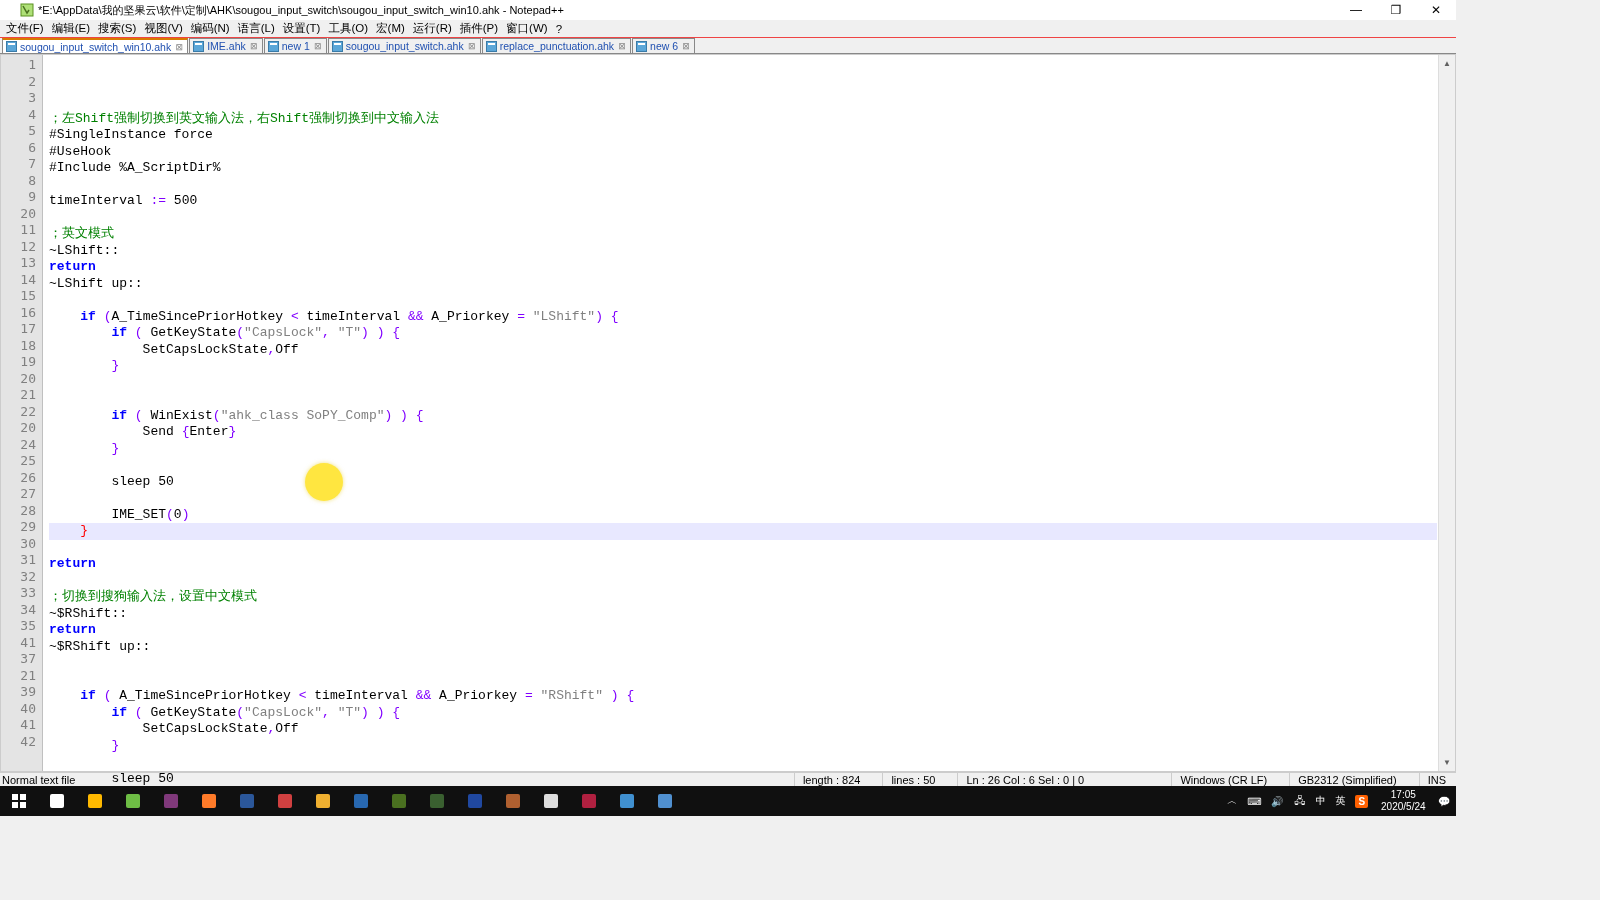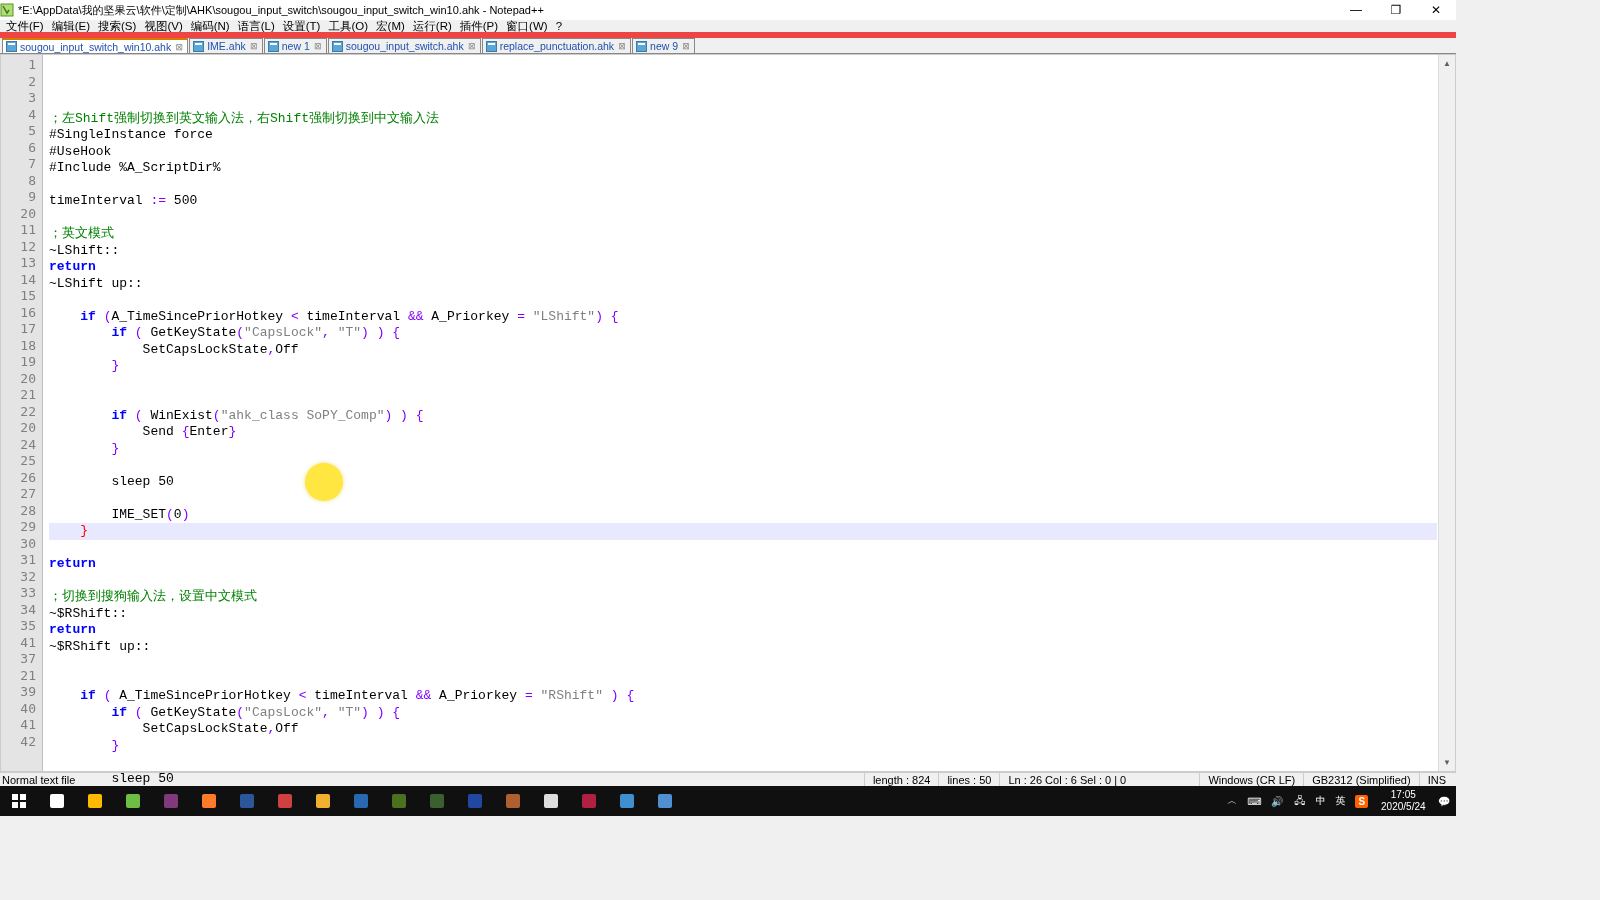--- a/index.html
+++ b/index.html
@@ -1,22 +1,22 @@
 <!DOCTYPE html>
 <html><head>
 <meta charset="utf-8">
 <style>
 * { margin: 0; padding: 0; box-sizing: border-box; }
 body { font-family: "Microsoft YaHei", "Segoe UI", sans-serif; font-size: 12px; background: #f0f0f0; overflow: hidden; width: 1456px; height: 816px; position: relative; }
-.titlebar { height: 20px; background: #fff; display: flex; align-items: center; padding-left: 0; }
+.titlebar { height: 20px; background: #fff; display: flex; align-items: center; padding-left: 20px; }
 .titlebar-icon { width: 14px; height: 14px; margin-right: 4px; display: inline-flex; align-items: center; justify-content: center; }
 .titlebar-text { flex: 1; font-size: 11px; color: #000; }
 .winbtns { display: flex; }
 .winbtn { width: 40px; height: 20px; display: flex; align-items: center; justify-content: center; font-size: 12px; cursor: pointer; }
-.menubar { height: 18px; background: #f0f0f0; display: flex; align-items: center; padding-left: 2px; border-bottom: 6px solid #ef4444; }
+.menubar { height: 18px; background: #f0f0f0; display: flex; align-items: center; padding-left: 2px; border-bottom: 1px solid #ef4444; }
 .menuitem { padding: 0 4px; font-size: 11.5px; cursor: pointer; }
 .tabbar { height: 16px; background: #f0f0f0; display: flex; padding-left: 2px; border-bottom: 1px solid #888; }
 .tab { height: 15px; border: 1px solid #888; border-bottom: none; background: #f0f0f0; display: flex; align-items: center; padding: 0 3px; margin-right: 1px; font-size: 10.5px; cursor: pointer; position: relative; }
 .tab.active { background: #fff; border-top: 2px solid #d87a00; }
 .tab-icon { width: 11px; height: 11px; background: #5ba6d8; margin-right: 3px; border: 1px solid #3a7ba8; position: relative; }
 .tab-icon::after { content: ""; position: absolute; top: 1px; left: 1px; right: 1px; height: 2px; background: #fff; }
 .tab-close { width: 10px; height: 10px; margin-left: 3px; font-size: 9px; color: #888; display: flex; align-items: center; justify-content: center; }
 .tab-name { color: #2050b0; }
 .editor { position: absolute; top: 54px; bottom: 44px; left: 0; right: 0; background: #fff; display: flex; border: 1px solid #ccc; }
 .gutter { width: 42px; background: #e4e4e4; border-right: 1px solid #c0c0c0; text-align: right; padding-right: 6px; font-family: Consolas, monospace; font-size: 13px; color: #808080; line-height: 16.5px; padding-top: 2px; }
@@ -29,21 +29,21 @@
 .hl-string { color: #808080; }
 .hl-normal { color: #000; }
 .hl-func { color: #000; margin-top: 22px; }
 .hl-brace { color: #8000FF; }
 .hl-special { color: #FF0000; }
 .hl-current-line { background: #e8e8ff; position: absolute; left: 0; right: 18px; height: 16.5px; z-index: 0; }
 .codeline > span { position: relative; z-index: 1; }
 .cursor-mark { position: absolute; width: 38px; height: 38px; background: #ffe640; border-radius: 50%; z-index: 5; box-shadow: 0 0 4px rgba(230,200,0,0.5); }
 .vscroll { position: absolute; right: 0; top: 0; bottom: 0; width: 17px; background: #f0f0f0; border-left: 1px solid #ddd; }
 .vscroll-btn { height: 17px; background: #f0f0f0; display: flex; align-items: center; justify-content: center; font-size: 8px; color: #606060; }
-.statusbar { position: absolute; bottom: 30px; left: 0; right: 0; height: 14px; background: #f0f0f0; border-top: 1px solid #ccc; display: flex; align-items: center; font-size: 11px; padding: 0 2px; }
+.statusbar { position: absolute; bottom: 30px; left: 0; right: 0; height: 14px; background: #f0f0f0; border-top: 1px solid #ccc; display: flex; align-items: center; font-size: 11px; padding: 0 2px; gap: 14px; }
 .statusbar .sb-left { flex: 1; }
 .statusbar .sb-cell { padding: 0 8px; border-left: 1px solid #ccc; height: 100%; display: flex; align-items: center; }
 .taskbar { position: absolute; bottom: 0; left: 0; right: 0; height: 30px; background: #101010; display: flex; align-items: center; }
 .taskbar-icon { width: 38px; height: 30px; display: flex; align-items: center; justify-content: center; color: #fff; cursor: pointer; }
 .tb-app { width: 14px; height: 14px; border-radius: 2px; }
 .tray { margin-left: auto; display: flex; align-items: center; color: #fff; font-size: 10px; }
 .tray-icon { padding: 0 5px; height: 30px; display: flex; align-items: center; cursor: pointer; }
 .clock { padding: 0 8px; text-align: center; line-height: 12px; font-size: 10px; }
 </style>
 </head>
@@ -101,21 +101,21 @@
       <span class="tab-name">sougou_input_switch.ahk</span>
       <span class="tab-close">⊠</span>
     </div>
     <div class="tab">
       <span class="tab-icon"></span>
       <span class="tab-name">replace_punctuation.ahk</span>
       <span class="tab-close">⊠</span>
     </div>
     <div class="tab">
       <span class="tab-icon"></span>
-      <span class="tab-name">new 9</span>
+      <span class="tab-name">new 6</span>
       <span class="tab-close">⊠</span>
     </div>
   </div>
 
 <div class="editor">
   <div class="gutter" id="gutter">
       <div class="ln">1</div>
       <div class="ln">2</div>
       <div class="ln">3</div>
       <div class="ln">4</div>

